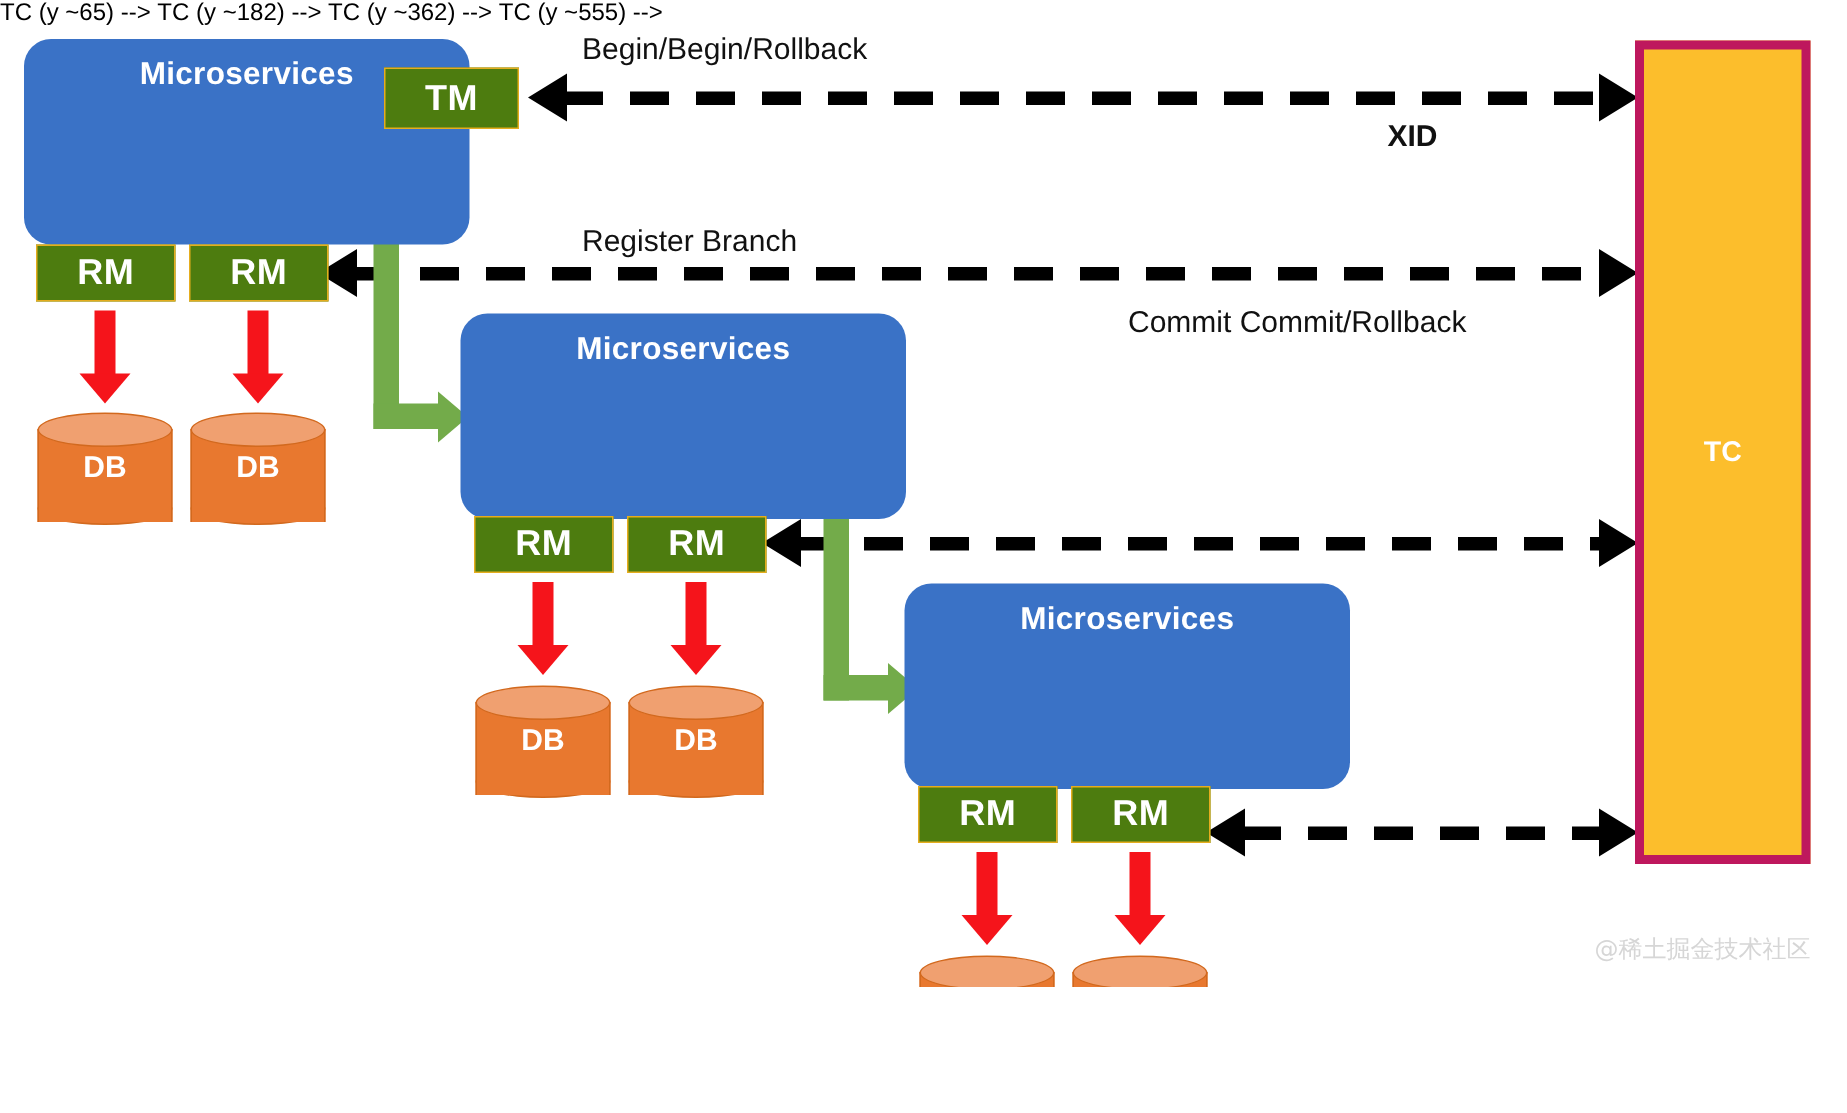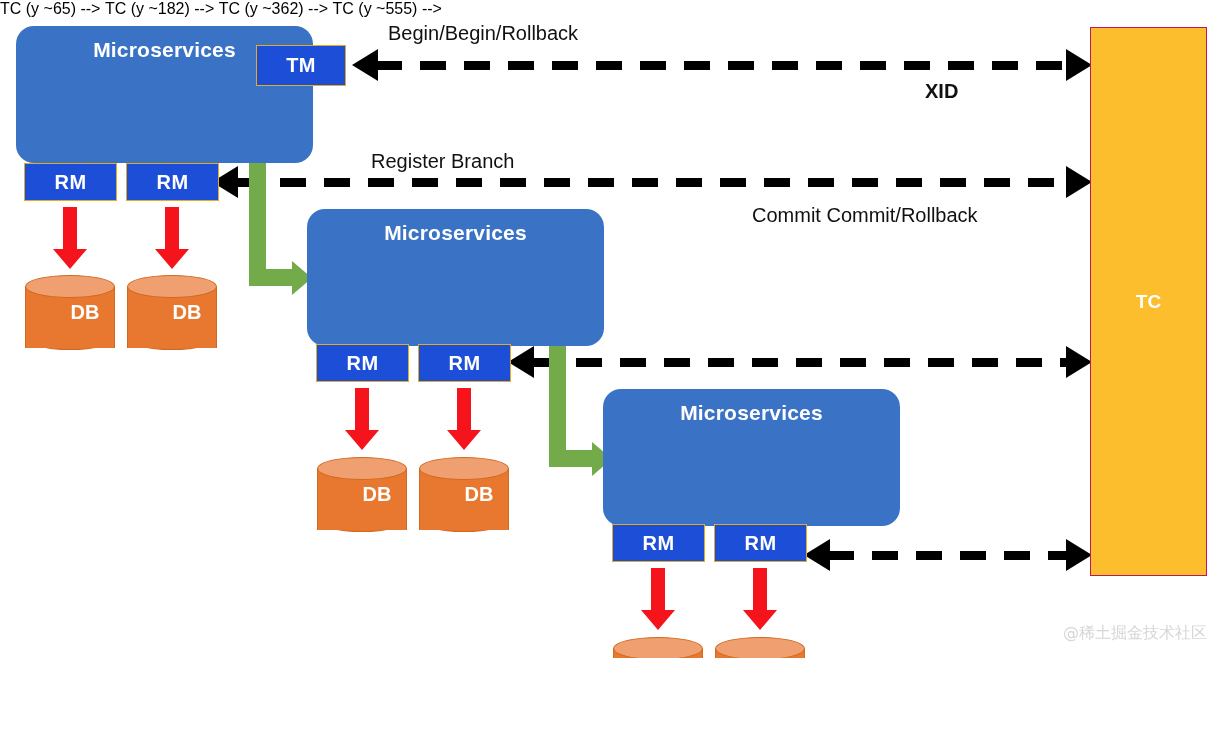--- a/index.html
+++ b/index.html
@@ -29,37 +29,37 @@
     text-align:center;
     color:#ffffff;
     font-weight:bold;
     font-size:21px;
     letter-spacing:.2px;
   }
 
   
   .tag{
     position:absolute;
-    background:#1d4ed8;
+    background:#4d7c0f;
     border:1px solid #e5ad1e;
     box-sizing:border-box;
     display:flex;
     align-items:center;
     justify-content:center;
     color:#ffffff;
     font-weight:bold;
-    font-size:20px;
+    font-size:24px;
     letter-spacing:.4px;
   }
 
   
   .tc-box{
     position:absolute;
     background:#fcbe2c;
-    border:1px solid #be185d;
+    border:6px solid #be185d;
     box-sizing:border-box;
     display:flex;
     align-items:center;
     justify-content:center;
     color:#ffffff;
     font-weight:bold;
     font-size:19px;
   }
 
   
@@ -97,21 +97,20 @@
   }
   .db .db-label{
     position:absolute;
     left:0; top:26px;
     width:90px;
     text-align:center;
     color:#ffffff;
     font-weight:bold;
     font-size:20px;
     z-index:4;
-    margin-left:15px;
   }
 
   
   .red-arrow{
     position:absolute;
     width:34px;
   }
   .red-arrow .shaft{
     position:absolute;
     left:10px; top:0;
@@ -210,21 +209,21 @@
   </div>
   <div class="flow-label" style="left:388px; top:22px;">Begin/Begin/Rollback</div>
   <div class="flow-label bold" style="left:925px; top:80px;">XID</div>
 
    TC (y ~182) --&gt;
   <div class="dash-row" style="left:212px; top:173px; width:878px;">
     <div class="arrow-left" style="left:0px;"></div>
     <div class="dash-line" style="left:24px; width:832px;"></div>
     <div class="arrow-right" style="left:854px;"></div>
   </div>
-  <div class="flow-label" style="left:371px; top:150px;text-align:right;">Register Branch</div>
+  <div class="flow-label" style="left:388px; top:150px;text-align:right;">Register Branch</div>
   <div class="flow-label" style="left:752px; top:204px;">Commit Commit/Rollback</div>
 
    TC (y ~362) --&gt;
   <div class="dash-row" style="left:508px; top:353px; width:582px;">
     <div class="arrow-left" style="left:0px;"></div>
     <div class="dash-line" style="left:24px; width:536px;"></div>
     <div class="arrow-right" style="left:558px;"></div>
   </div>
 
    TC (y ~555) --&gt;

